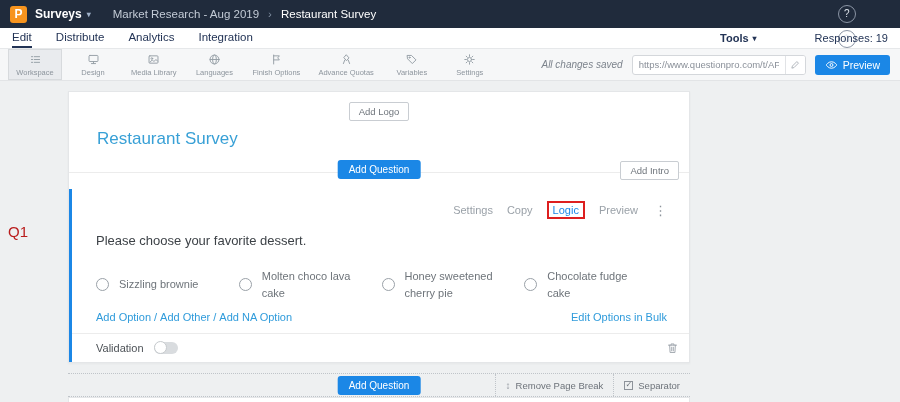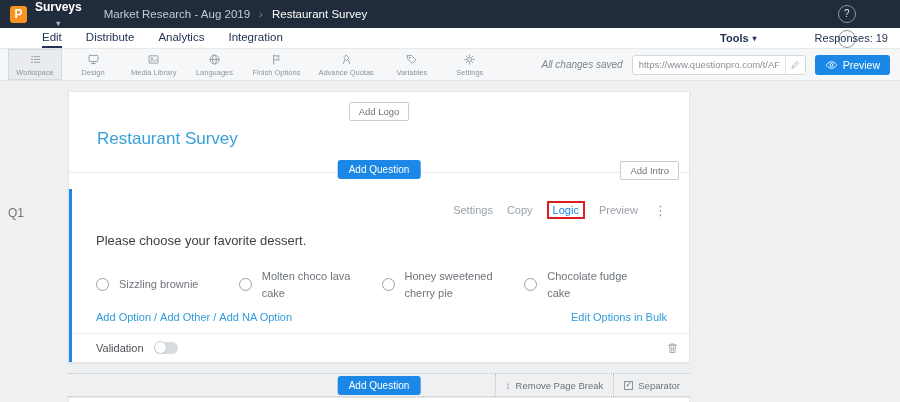--- a/index.html
+++ b/index.html
@@ -4,42 +4,42 @@
 <style>
   * { margin:0; padding:0; box-sizing:border-box; }
   body { font-family:"Liberation Sans", sans-serif; }
   .page { width:900px; height:402px; position:relative; background:#eef0f1; overflow:hidden; }
 
   
   .topbar { height:28px; background:#202b3c; display:flex; align-items:center; padding:0 10px; gap:8px; }
   .logo { width:17px; height:17px; background:#f7941e; border-radius:3px; color:#fff; font-weight:bold;
           font-size:12px; display:flex; align-items:center; justify-content:center; flex:none; cursor:pointer; }
   .product-menu { background:none; border:none; color:#fff; font-size:12px; display:flex; gap:5px;
-          align-items:center; font-weight:600; cursor:pointer; font-family:inherit;flex-direction:column; }
+          align-items:center; font-weight:600; cursor:pointer; font-family:inherit; }
   .caret { font-size:8px; color:#9fb1c9; }
   .breadcrumb { margin-left:14px; display:flex; gap:9px; font-size:11.5px; align-items:center; }
   .bc-parent { color:#c3cbd6; cursor:pointer; }
   .bc-sep { color:#7f8ea0; }
   .bc-current { color:#ffffff; cursor:pointer; }
   .topbar-right { margin-left:auto; display:flex; align-items:center; gap:7px;flex-direction:column; }
   .circle { width:18px; height:18px; border-radius:50%; display:flex; align-items:center; justify-content:center;
             padding:0; cursor:pointer; flex:none; }
   .search-circle { background:#f2c14b; border:none; }
   .search-circle svg { width:11px; height:11px; stroke:#4a3b12; fill:none; stroke-width:1.6; stroke-linecap:round; }
   .ghost-circle { background:transparent; border:1px solid #8b95a5; color:#dfe5ec; font-size:10px; }
   .ghost-circle svg { width:11px; height:11px; stroke:#dfe5ec; fill:none; stroke-width:1.1; stroke-linecap:round; }
   .upgrade { background:#ff9500; border:none; border-radius:10px; color:#fff; font-size:10px; font-weight:bold;
              padding:3px 11px; cursor:pointer; font-family:inherit; }
 
   
   .menubar { height:21px; background:#fff; border-bottom:1px solid #e6e8ea; display:flex; align-items:stretch;
              padding:0 12px; gap:24px; font-size:11.5px; }
   .menu-item { color:#223355; display:flex; align-items:center; border-bottom:2px solid transparent;
                cursor:pointer; text-decoration:none; }
-  .menu-item.active { border-bottom-color:#223355;margin-left:30px; }
+  .menu-item.active { border-bottom-color:#223355; }
   .menubar-right { margin-left:auto; display:flex; align-items:center; gap:18px; }
   .tools { display:flex; gap:4px; align-items:center; color:#223355; cursor:pointer; font-weight:bold; font-size:11px; }
   .tools .caret { color:#223355; }
   .responses { color:#223355; font-size:11px; cursor:pointer;margin-left:40px; }
 
   
   .toolbar { height:32px; background:#f6f7f8; border-bottom:1px solid #e2e4e6; display:flex;
              align-items:stretch; padding:0 8px; gap:4px; }
   .tool { display:flex; flex-direction:column; align-items:center; justify-content:center; gap:2px;
           min-width:54px; padding:0 6px; cursor:pointer; border:1px solid transparent; }
@@ -55,21 +55,21 @@
               font-family:inherit; }
   .urledit { width:20px; height:18px; border:none; border-left:1px solid #e1e3e6; background:#fff;
              display:flex; align-items:center; justify-content:center; cursor:pointer; }
   .urledit svg { width:10px; height:10px; stroke:#9aa0a8; fill:none; stroke-width:1.2; stroke-linejoin:round; }
   .preview-btn { background:#1b87e6; color:#fff; border:none; border-radius:3px; font-size:10.5px;
                  display:flex; align-items:center; gap:5px; padding:4px 10px; cursor:pointer; font-family:inherit; }
   .preview-btn svg { width:13px; height:10px; stroke:#fff; fill:none; stroke-width:1.2; }
 
   
   .content { position:relative; padding-top:10px; }
-  .qlabel { position:absolute; left:8px; top:125px; font-size:12px; color:#737373; }
+  .qlabel { position:absolute; left:8px; top:142px; font-size:15px; color:#b91c1c; }
   .card { margin-left:68px; width:622px; background:#fff; border:1px solid #e4e6e8;
           box-shadow:0 1px 2px rgba(0,0,0,.04); }
   .addlogo-row { display:flex; justify-content:center; padding-top:10px; }
   .ghost-btn { background:#fff; border:1px solid #c9cdd2; border-radius:2px; font-size:9.5px; color:#6f757c;
                padding:3px 9px; cursor:pointer; font-family:inherit; }
   .survey-title { font-size:17px; font-weight:normal; color:#38a0d6; margin:8px 0 10px 28px; }
   .addq-row { position:relative; height:26px; }
   .addq-row .hline { position:absolute; left:0; right:0; top:50%; border-top:1px solid #ececec; }
   .blue-btn { background:#1b87e6; color:#fff; border:none; border-radius:3px; font-size:10px;
               padding:4px 11px; cursor:pointer; font-family:inherit; }

